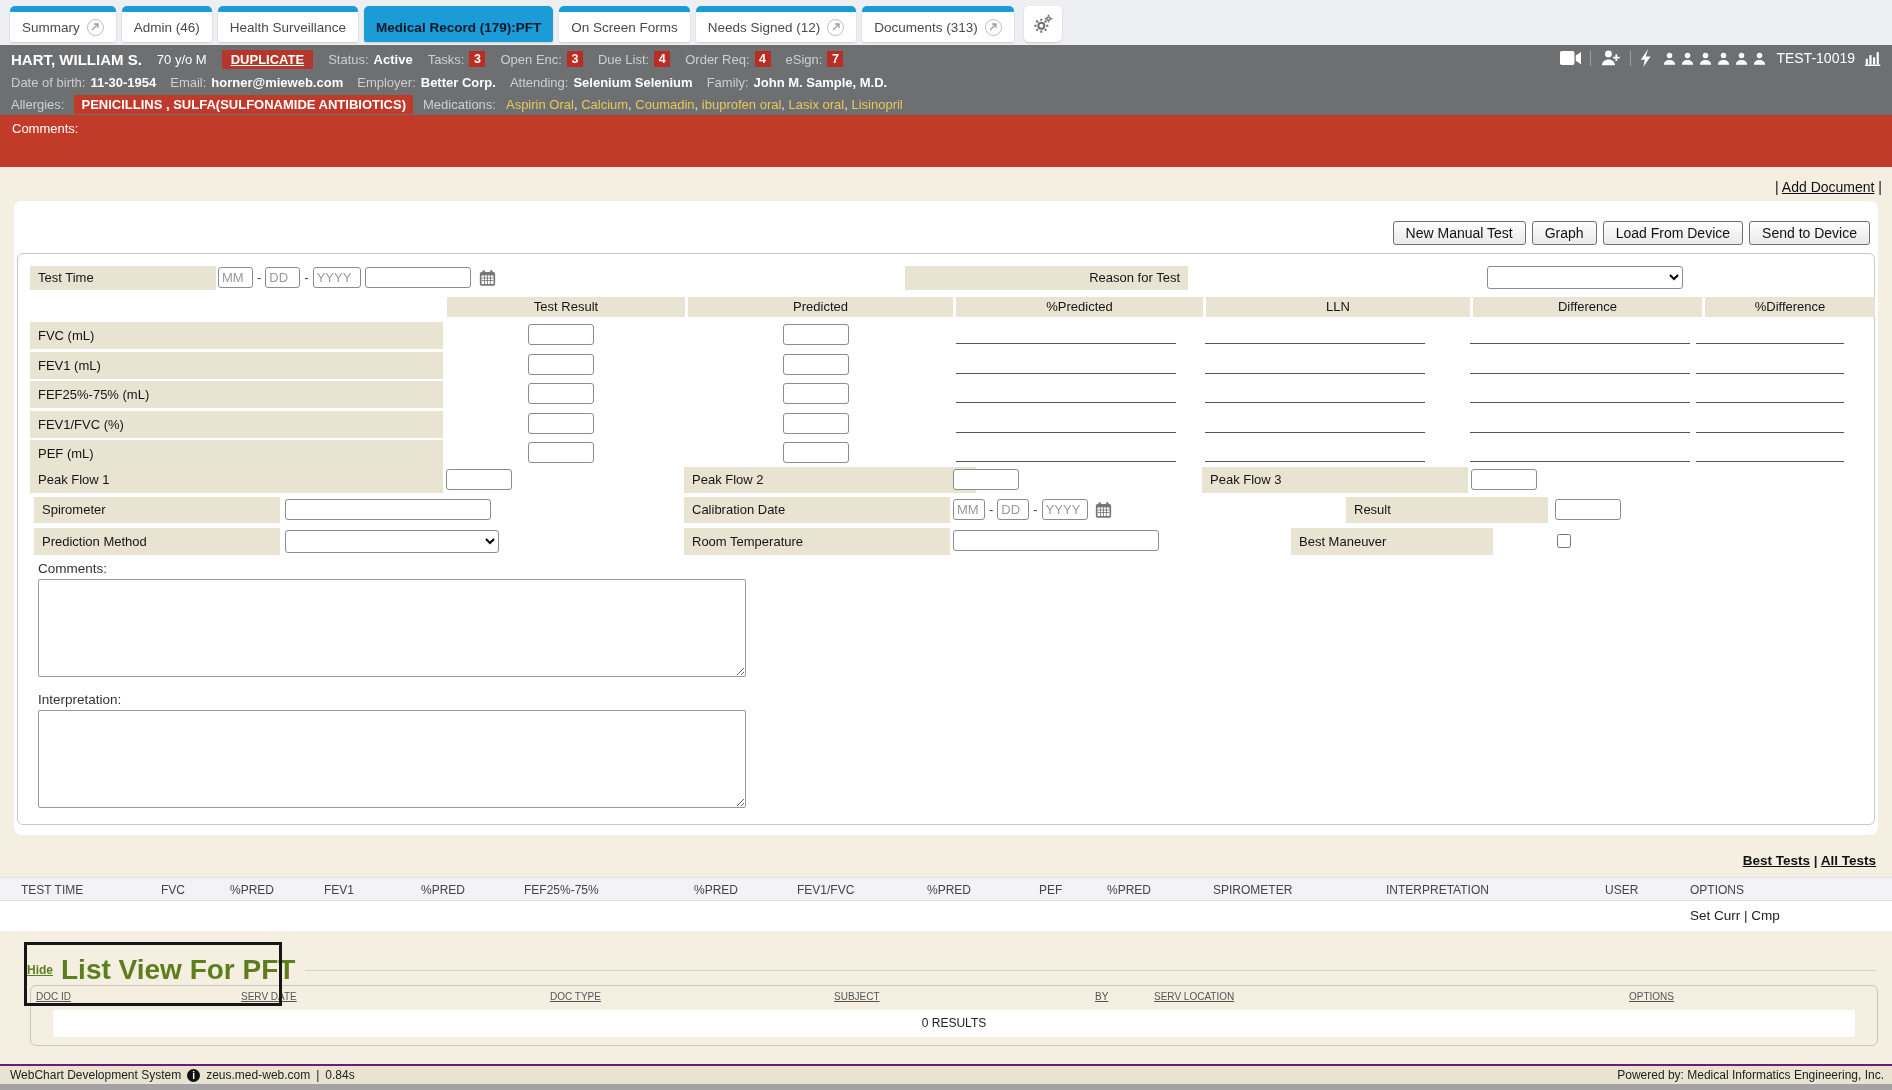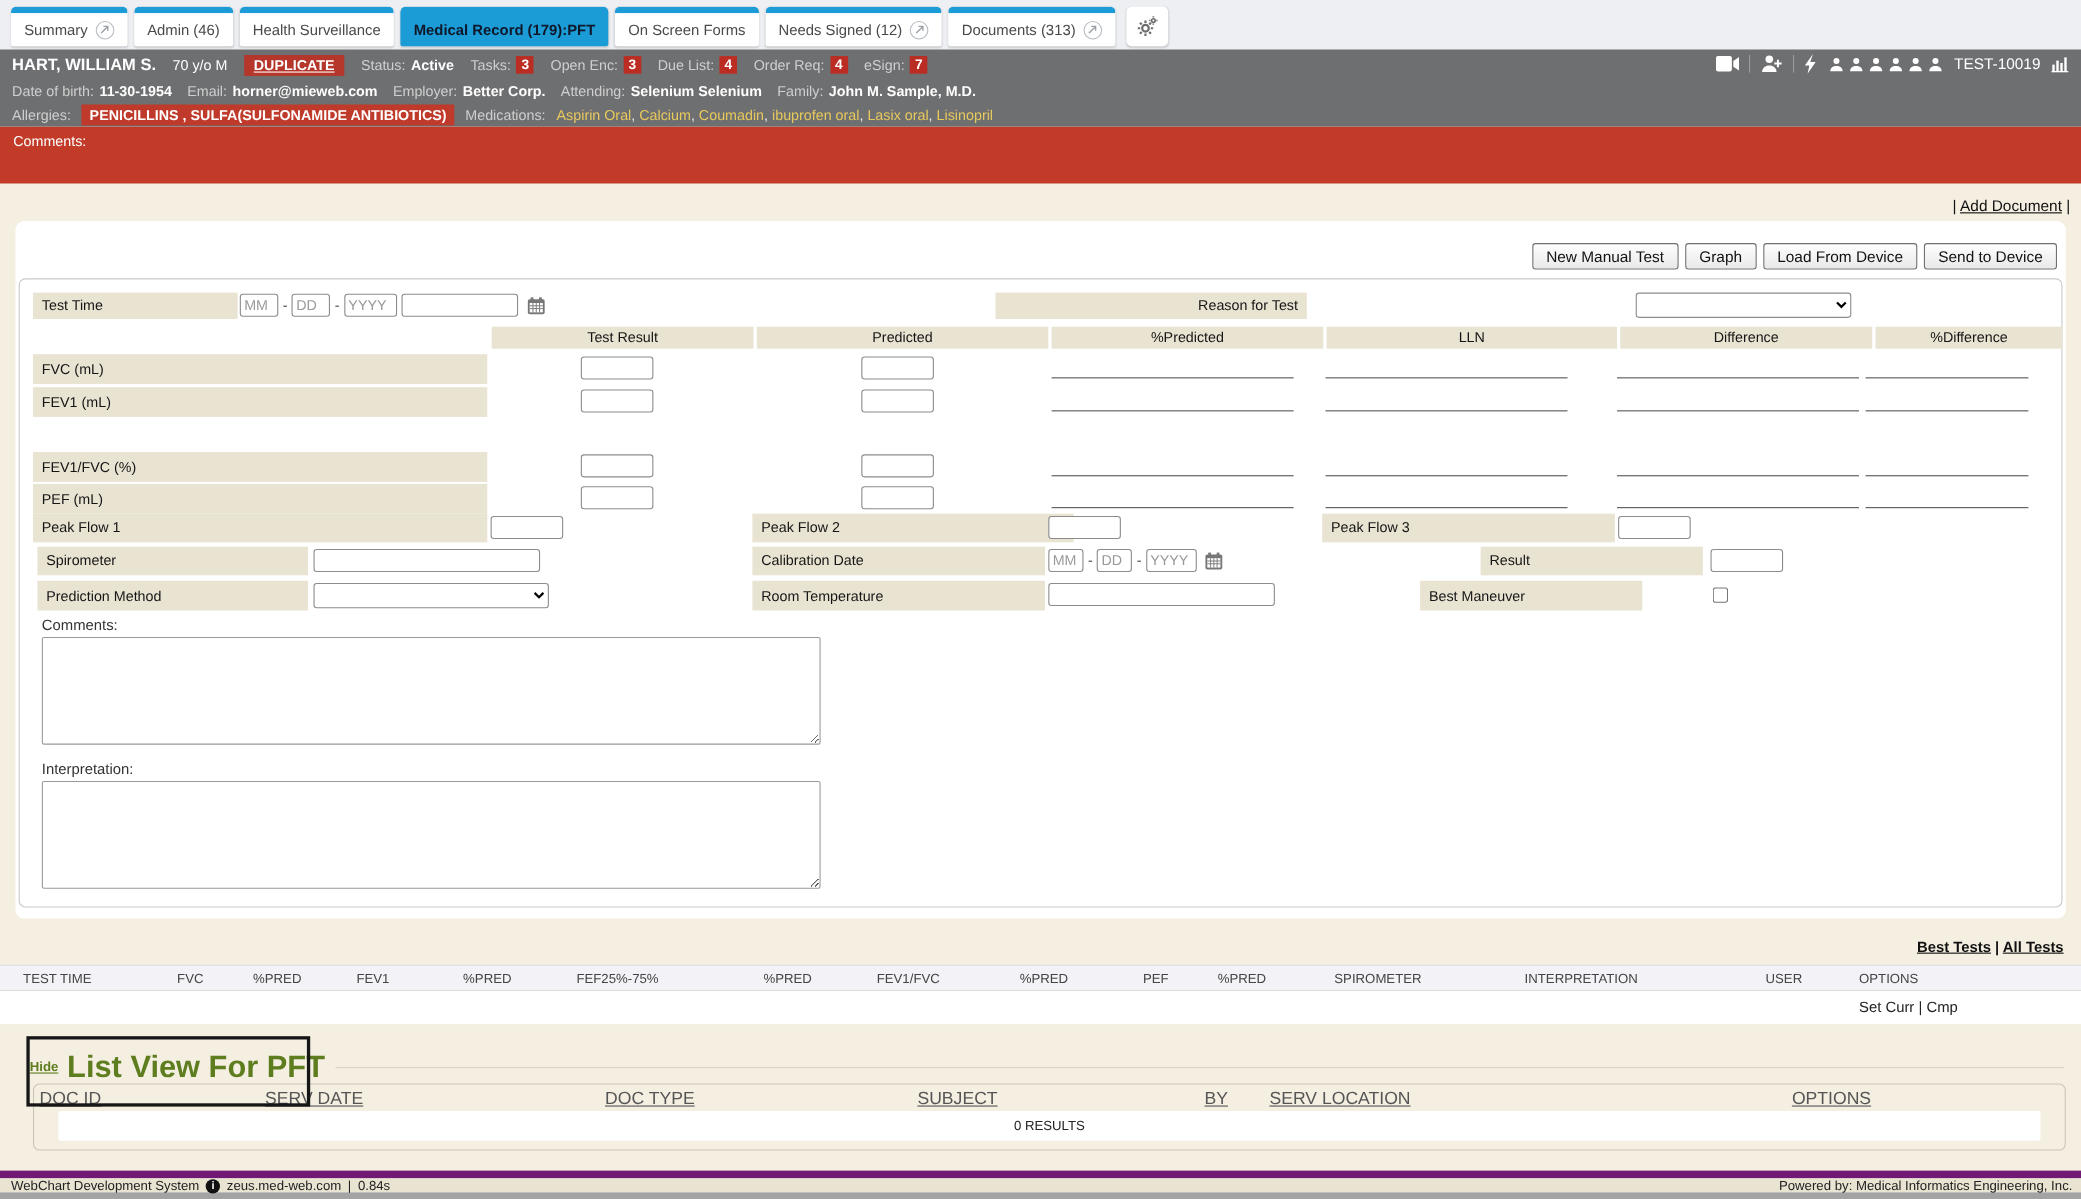--- a/index.html
+++ b/index.html
@@ -71,27 +71,27 @@
   .setcurr-row { position:relative; height:30px; background:#fff; }
   .setcurr { position:absolute; left:1690px; top:7px; font-size:13.5px; color:#222; }
 
   
   .lv-title-row { display:flex; align-items:center; margin:26px 16px 0 27px; height:26px; }
   .hide-link { color:#5e7d1f; font-weight:bold; font-size:12px; text-decoration:underline; margin-right:8px; }
   .lv-title { color:#5e7d1f; font-weight:bold; font-size:28px; white-space:nowrap; }
   .lv-rule { flex:1; height:1px; background:#d9d3c1; margin-left:10px; }
   .doc-panel { margin:2px 14px 0 30px; border:1px solid #ccc6b4; border-radius:6px; background:#f4efe1; padding-bottom:8px; }
   .doc-header { position:relative; height:24px; }
-  .doc-header span { position:absolute; top:5px; font-size:16px; color:#555; text-decoration:underline; }
+  .doc-header span { position:absolute; top:5px; font-size:10px; color:#555; text-decoration:underline; }
   .doc-empty { background:#fff; margin:0 22px; height:27px; text-align:center; line-height:27px; font-size:12px; color:#222; border-radius:2px; }
 
   .hl-box { position:absolute; left:24px; top:942px; width:258px; height:64px; border:3px solid #161616; z-index:50; }
 
   
-  .footer { height:20px; background:#e9e4d2; border-top:7px solid #701a75; display:flex; align-items:flex-start; font-size:12px; color:#222; padding:0 8px 0 10px; }
+  .footer { height:20px; background:#e9e4d2; border-top:2px solid #701a75; display:flex; align-items:center; font-size:12px; color:#222; padding:0 8px 0 10px; }
   .footer .left { display:flex; align-items:center; gap:6px; }
   .footer .right { margin-left:auto; }
   .info { display:inline-block; width:13px; height:13px; border-radius:50%; background:#111; color:#fff; font-size:10px; line-height:13px; text-align:center; font-weight:bold; }
   .bstrip { height:6px; background:#a3a3a3; }
   svg { display:block; }
 </style>
 </head>
 <body data-interactable="false">
 
 <div class="tabbar" data-interactable="false">
@@ -361,20 +361,29 @@
       </div>
       <div class="frow" style="top:98px; height:27px;" data-interactable="false">
         <div class="cell" style="left:12px; width:413px; height:27px; line-height:27px;" data-interactable="false">FEV1 (mL)</div>
         <input class="tin abs" style="left: 510px; top: 2px; width: 66px;" data-interactable="true">
         <input class="tin abs" style="left: 765px; top: 2px; width: 66px;" data-interactable="true">
         <div class="uline" style="left:938px; width:220px;" data-interactable="false"></div>
         <div class="uline" style="left:1187px; width:220px;" data-interactable="false"></div>
         <div class="uline" style="left:1452px; width:220px;" data-interactable="false"></div>
         <div class="uline" style="left:1678px; width:148px;" data-interactable="false"></div>
       </div>
+      <div class="frow" style="top:127px; height:27px;" data-interactable="false">
+        <div class="cell" style="left:12px; width:413px; height:27px; line-height:27px;" data-interactable="false">FEF25%-75% (mL)</div>
+        <input class="tin abs" style="left: 510px; top: 2px; width: 66px;" data-interactable="true">
+        <input class="tin abs" style="left: 765px; top: 2px; width: 66px;" data-interactable="true">
+        <div class="uline" style="left:938px; width:220px;" data-interactable="false"></div>
+        <div class="uline" style="left:1187px; width:220px;" data-interactable="false"></div>
+        <div class="uline" style="left:1452px; width:220px;" data-interactable="false"></div>
+        <div class="uline" style="left:1678px; width:148px;" data-interactable="false"></div>
+      </div>
       <div class="frow" style="top:157px; height:27px;" data-interactable="false">
         <div class="cell" style="left:12px; width:413px; height:27px; line-height:27px;" data-interactable="false">FEV1/FVC (%)</div>
         <input class="tin abs" style="left: 510px; top: 2px; width: 66px;" data-interactable="true">
         <input class="tin abs" style="left: 765px; top: 2px; width: 66px;" data-interactable="true">
         <div class="uline" style="left:938px; width:220px;" data-interactable="false"></div>
         <div class="uline" style="left:1187px; width:220px;" data-interactable="false"></div>
         <div class="uline" style="left:1452px; width:220px;" data-interactable="false"></div>
         <div class="uline" style="left:1678px; width:148px;" data-interactable="false"></div>
       </div>
       <div class="frow" style="top:186px; height:27px;" data-interactable="false">

